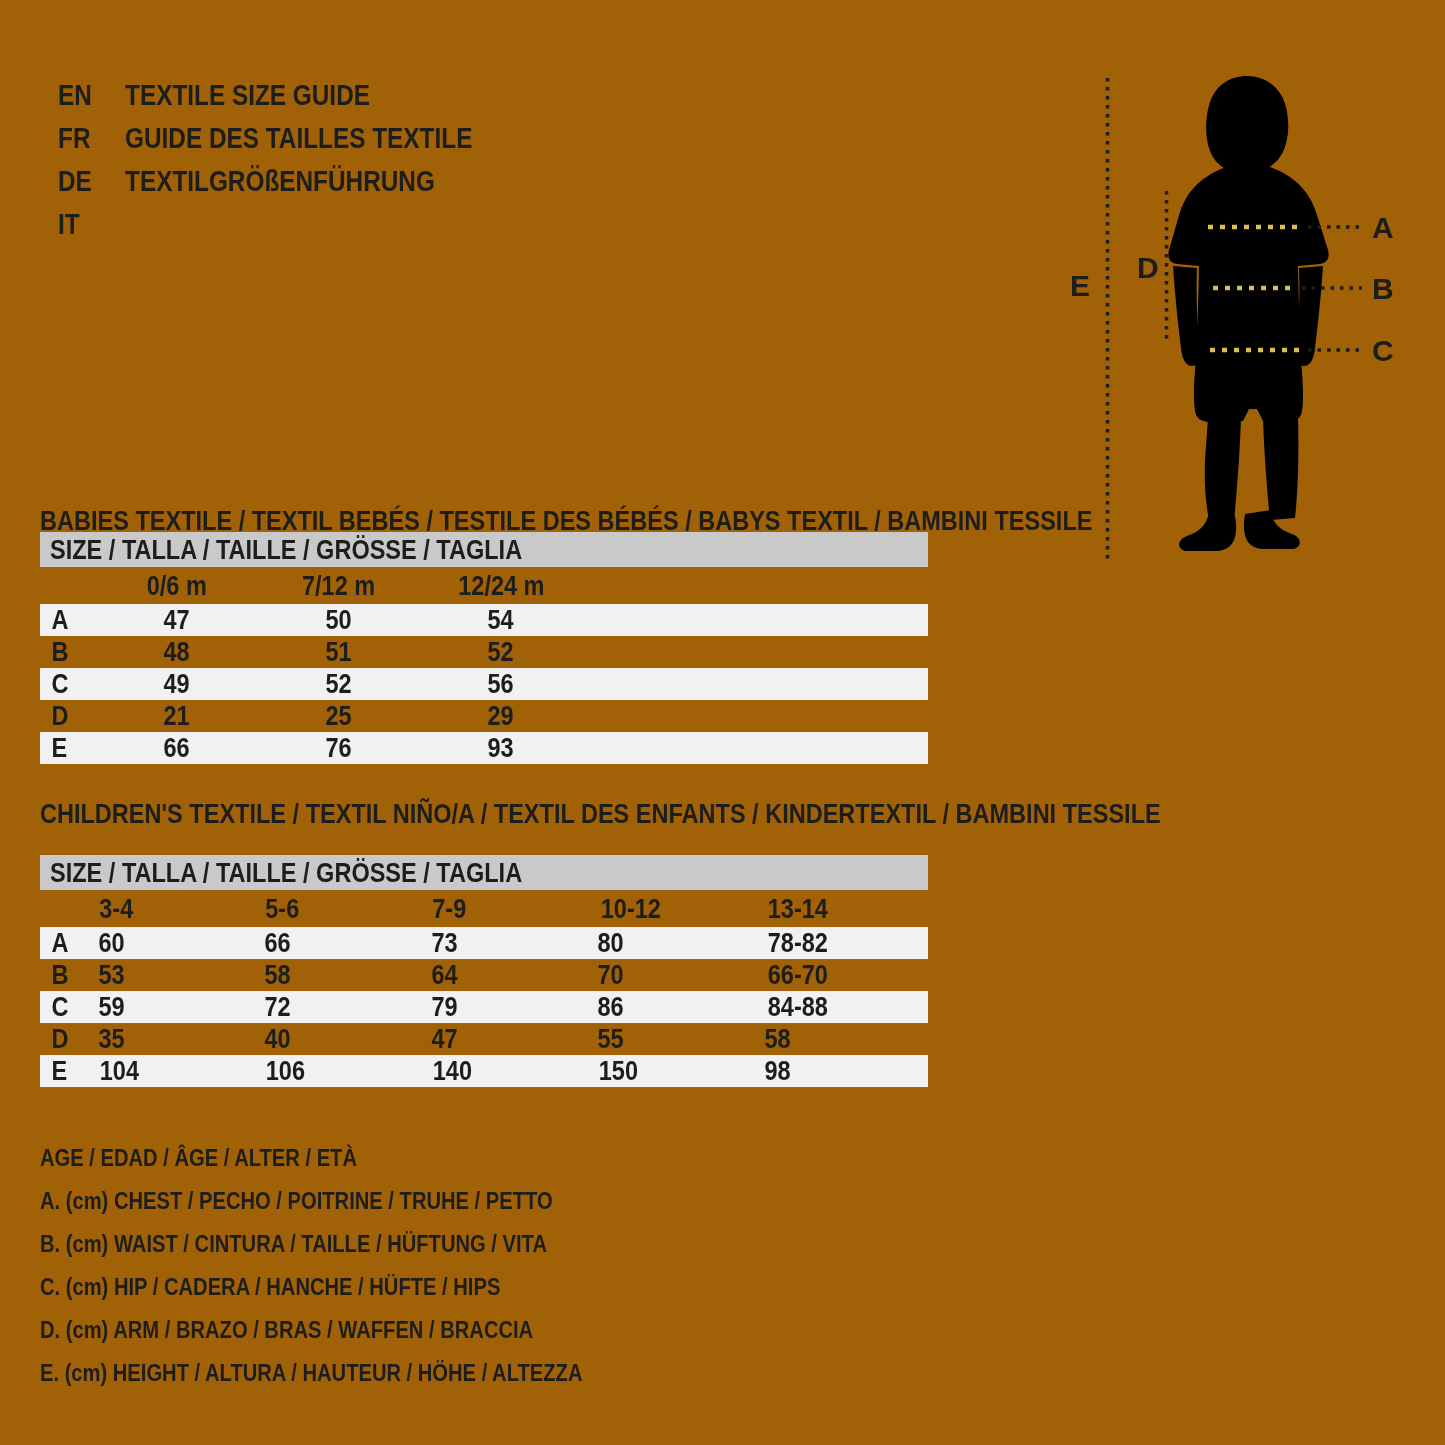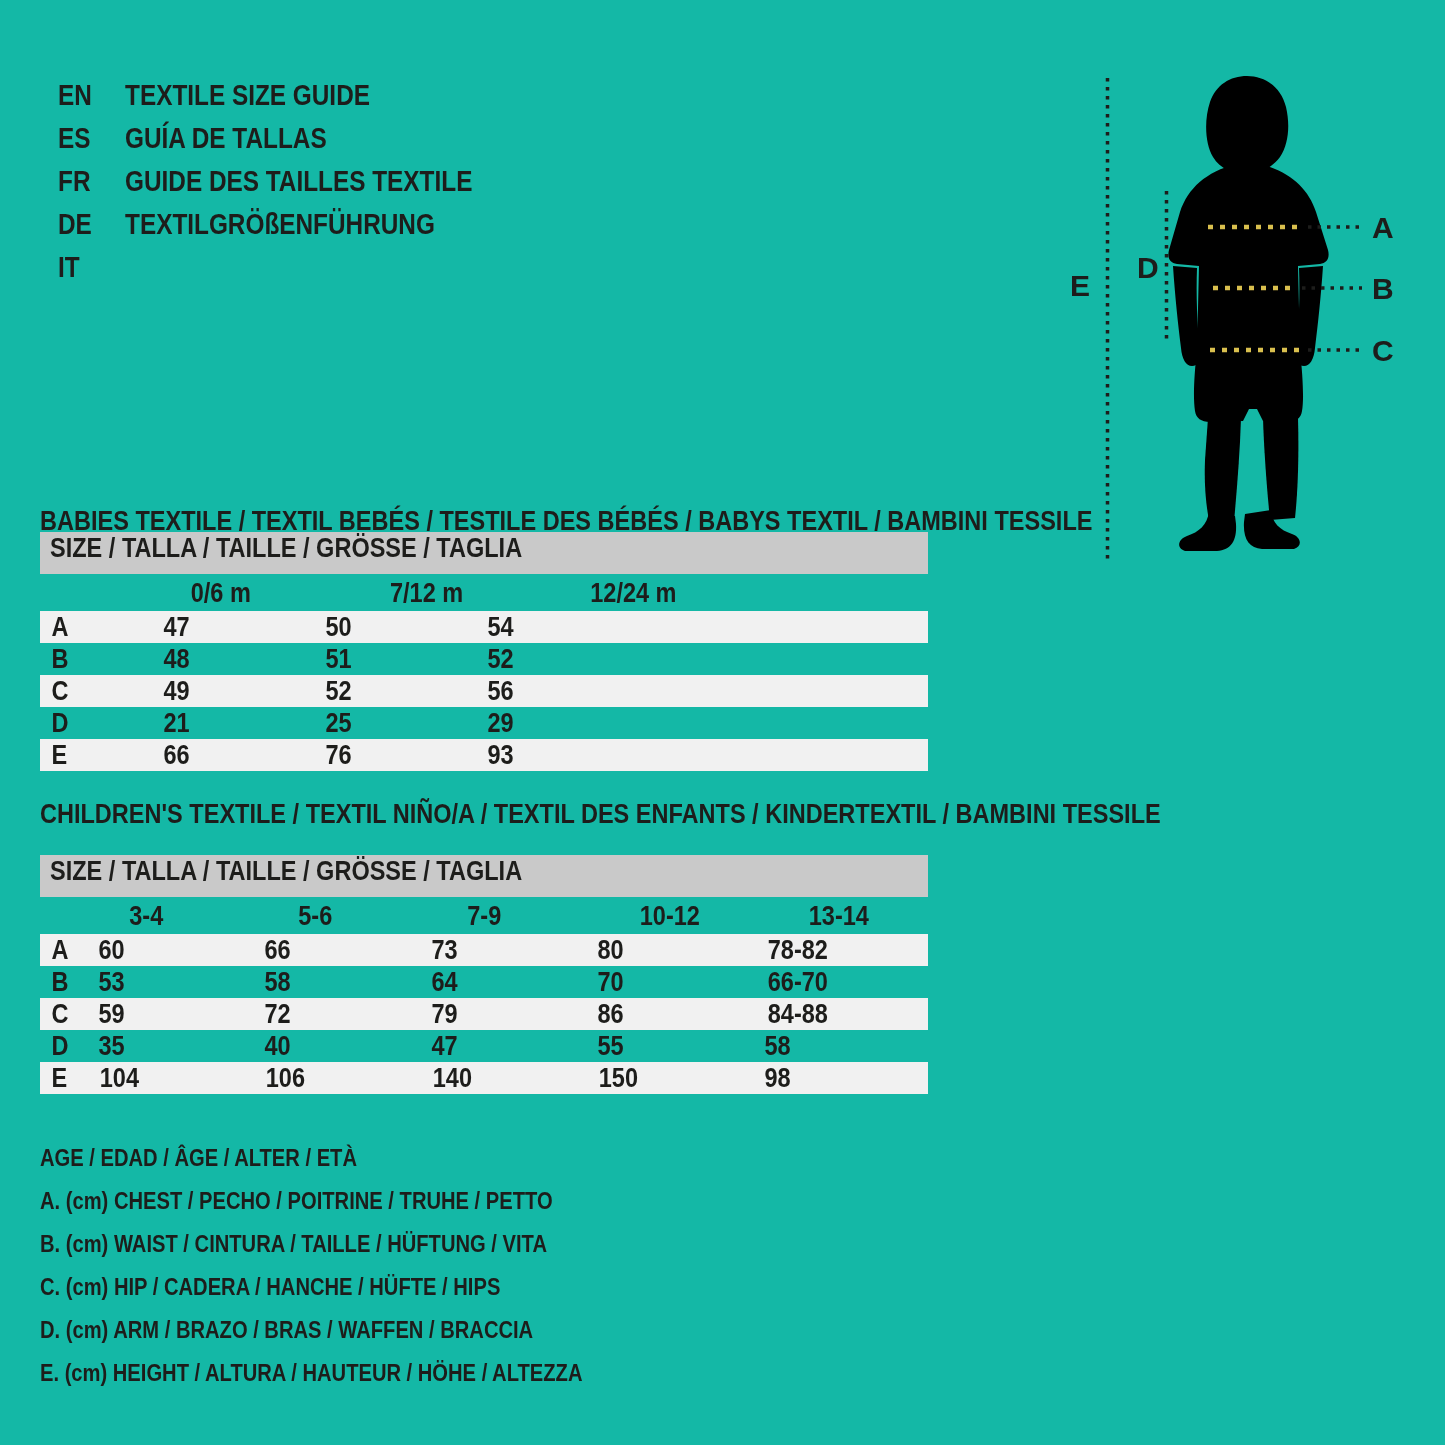--- a/index.html
+++ b/index.html
@@ -1,39 +1,39 @@
 <!DOCTYPE html>
 <html><head>
 <meta charset="utf-8">
 <style>
   html,body { margin:0; padding:0; background:#fff; }
   .canvas {
-    position:relative; width:1445px; height:1445px; background:#14b8a6;
+    position:relative; width:1445px; height:1445px; background:#a16207;
     font-family:"Liberation Sans", sans-serif; color:#1d1d1b; overflow:hidden;
   }
   
   .cx { display:inline-block; transform:scaleX(0.84); transform-origin:0 50%; white-space:nowrap; }
   .ctr .cx { transform-origin:50% 50%; }
 
   
   .lang-list { position:absolute; left:58px; top:74px; }
   .lang-row { display:flex; height:43px; align-items:center; font-size:29px; font-weight:700; }
   .lang-row .code { width:67px; }
 
   
   .section-title { position:absolute; left:40px; height:28px; line-height:28px; font-size:28px; font-weight:700; }
   #babies-title   { top:484px;margin-top:23px; }
   #children-title { top:800px; }
 
   
   .size-table { position:absolute; left:40px; width:888px; font-weight:700; font-size:28px; }
   #babies-table   { top:532px; }
   #children-table { top:855px; }
-  .size-band { height:42px; background:#c9c9c9; display:flex; align-items:flex-start; padding-left:10px; box-sizing:border-box; }
-  .cols-row  { height:37px; display:flex; align-items:center;gap:44px; }
+  .size-band { height:35px; background:#c9c9c9; display:flex; align-items:center; padding-left:10px; box-sizing:border-box; }
+  .cols-row  { height:37px; display:flex; align-items:center; }
   .data-row  { height:32px; display:flex; align-items:center; }
   .data-row.alt { background:#f1f1f1; }
   .row-label { width:56px; padding-left:10px; box-sizing:border-box; }
   .spacer    { width:56px; }
   #babies-table   .col { width:162px; text-align:center; }
   #children-table .col { width:168px; }
 
   
   .legend { position:absolute; left:40px; top:1136px; font-size:24px; font-weight:700; }
   .legend-line { height:43px; display:flex; align-items:center; }
@@ -48,24 +48,20 @@
 </style>
 </head>
 <body>
 
 <div class="canvas">
 
   <div class="lang-list">
     <div class="lang-row">
       <span class="code"><span class="cx">EN</span></span>
       <span class="label"><span class="cx">TEXTILE SIZE GUIDE</span></span>
-    </div>
-    <div class="lang-row">
-      <span class="code"><span class="cx">ES</span></span>
-      <span class="label"><span class="cx">GUÍA DE TALLAS</span></span>
     </div>
     <div class="lang-row">
       <span class="code"><span class="cx">FR</span></span>
       <span class="label"><span class="cx">GUIDE DES TAILLES TEXTILE</span></span>
     </div>
     <div class="lang-row">
       <span class="code"><span class="cx">DE</span></span>
       <span class="label"><span class="cx">TEXTILGRÖßENFÜHRUNG</span></span>
     </div>
     <div class="lang-row">

